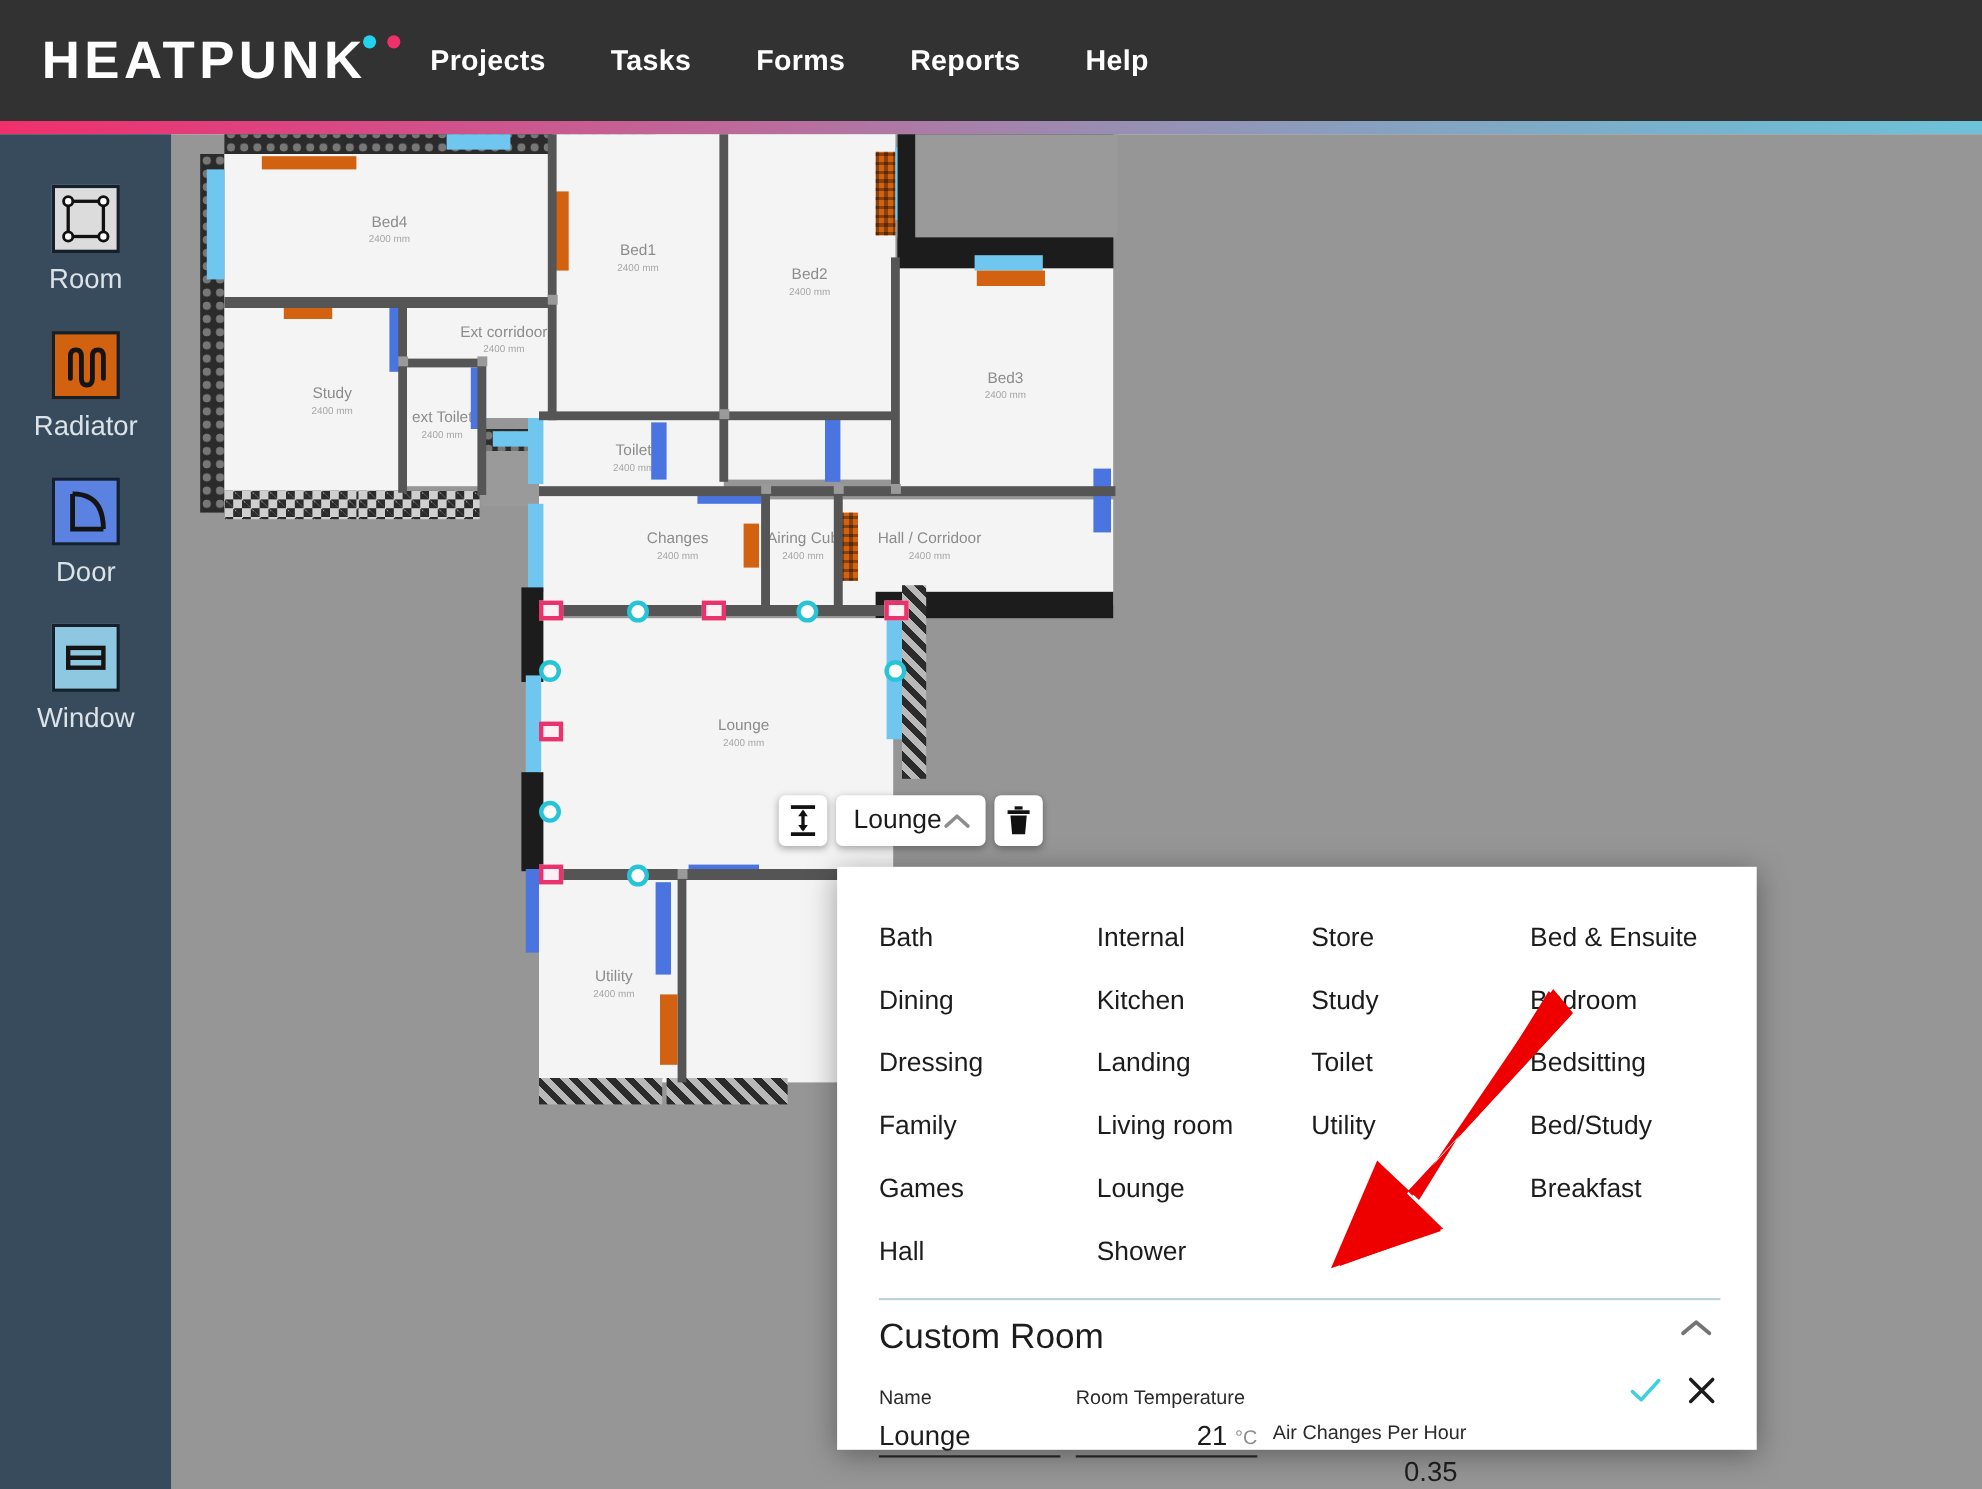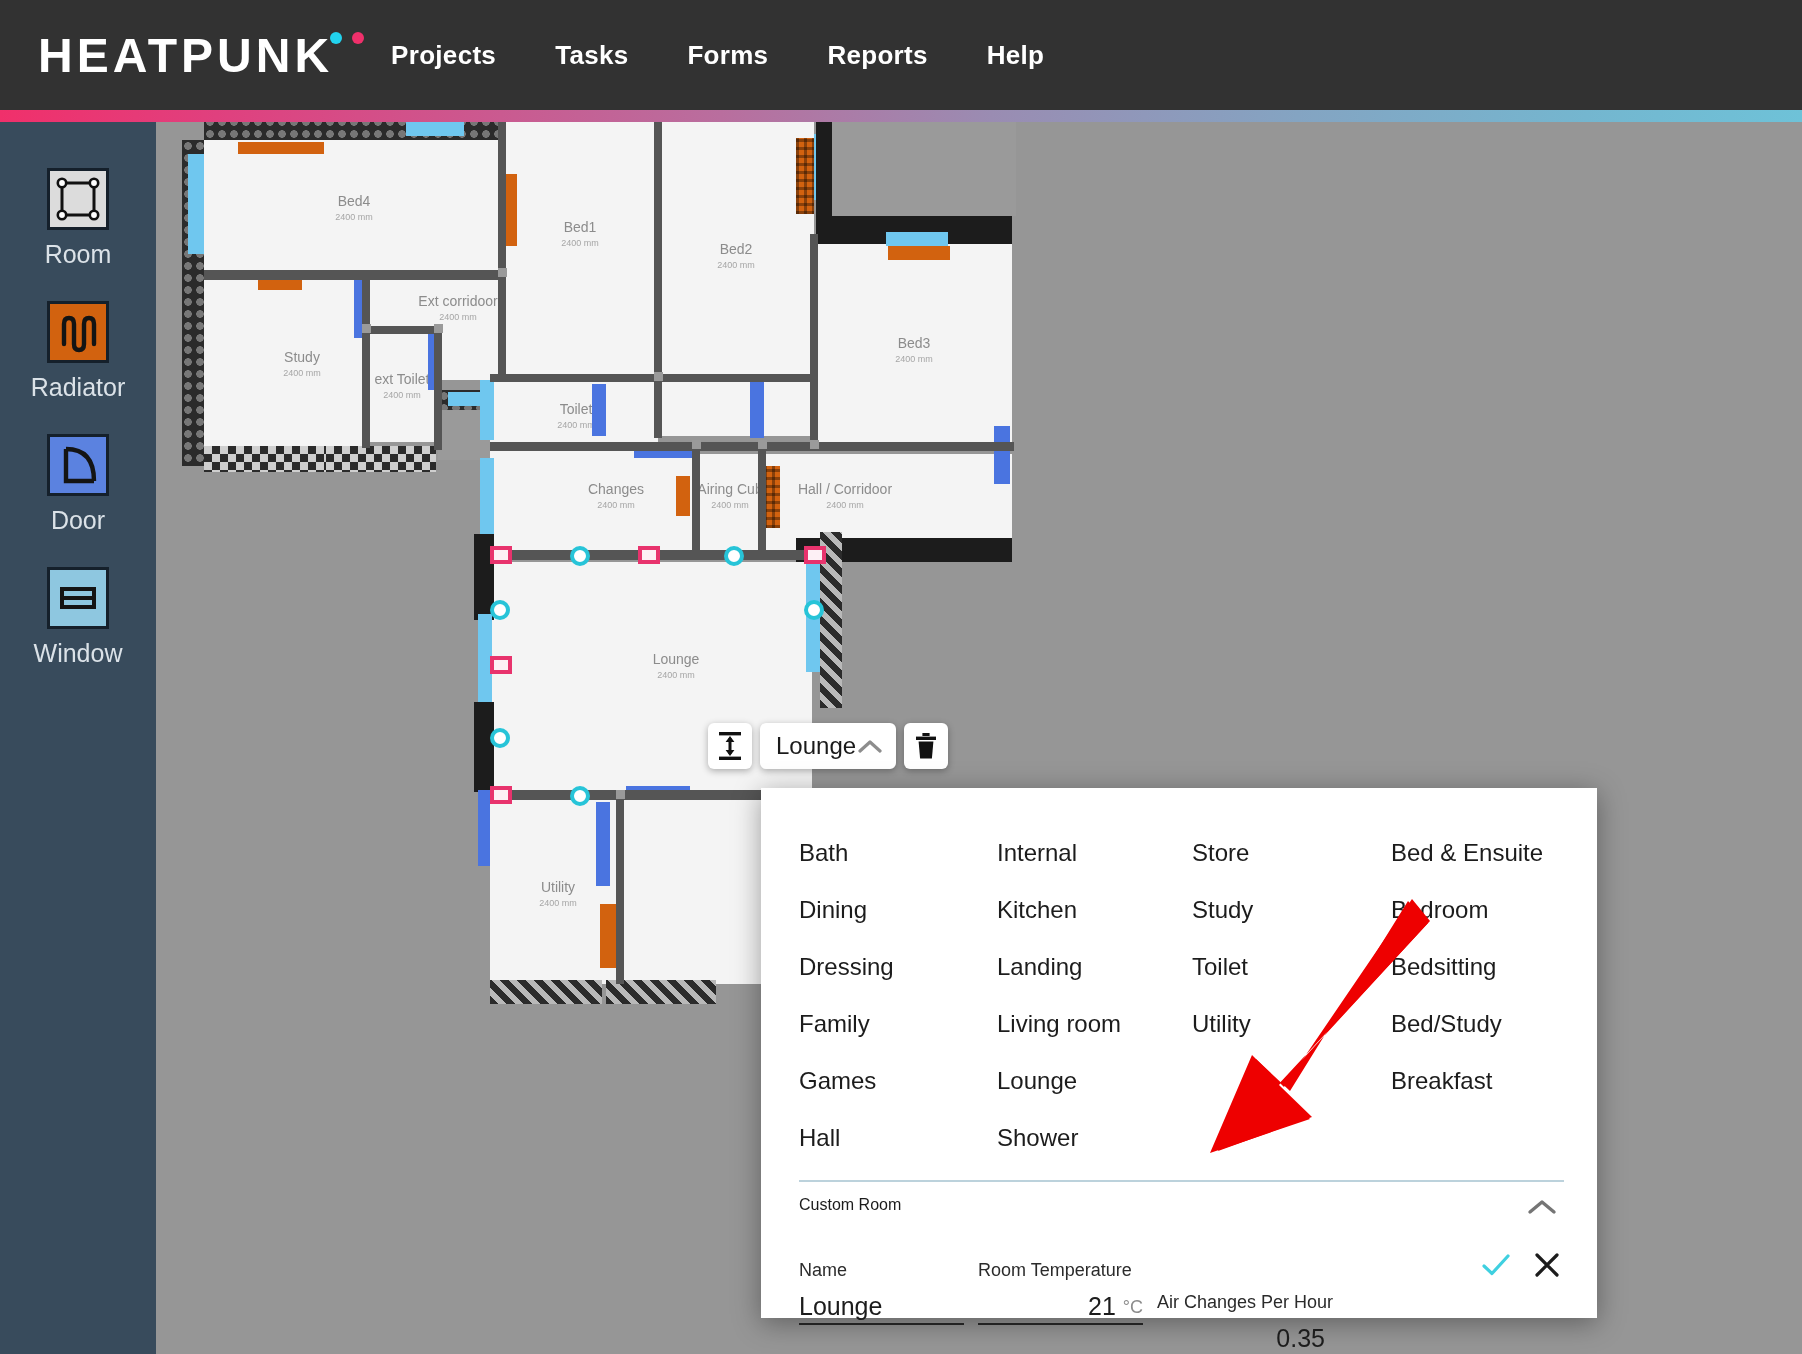--- a/index.html
+++ b/index.html
@@ -80,21 +80,21 @@
 
   
   .panel { position:absolute; left:761px; top:788px; width:836px; height:530px;
     background:#fff; box-shadow:0 5px 26px rgba(0,0,0,.36); z-index:50; }
   .optgrid { position:absolute; left:38px; top:36px; width:760px;
     display:grid; grid-template-columns:198px 195px 199px 168px; row-gap:0px; }
   .optgrid .opt { font-size:24px; color:#1c1c1c; height:57px; line-height:57px;
     cursor:pointer; white-space:nowrap; }
   .divider { position:absolute; left:38px; top:392px; width:765px; height:2px;
     background:#bcd2dc; }
-  .custom-title { position:absolute; left:38px; top:408px; font-size:16px; color:#1c1c1c; }
+  .custom-title { position:absolute; left:38px; top:408px; font-size:32px; color:#1c1c1c; }
   .chev-collapse { position:absolute; right:40px; top:410px; }
   .fields { position:absolute; left:38px; top:472px; width:760px; display:flex; }
   .fld { margin-right:6px; }
   .fld .flabel { font-size:18px; color:#2b2b2b; margin-bottom:6px; white-space:nowrap; }
   .fld .finput { border-bottom:2px solid #222; height:38px; display:flex;
     align-items:flex-end; justify-content:flex-start; padding-bottom:2px; }
   .fld .finput .v { font-size:25px; color:#1c1c1c; }
   .fld .finput .u { font-size:18px; color:#8c8c8c; margin-left:7px; margin-bottom:3px; }
   .fld.w-name { width:165px; }
   .fld.w-temp { width:165px; margin-left:8px; }

